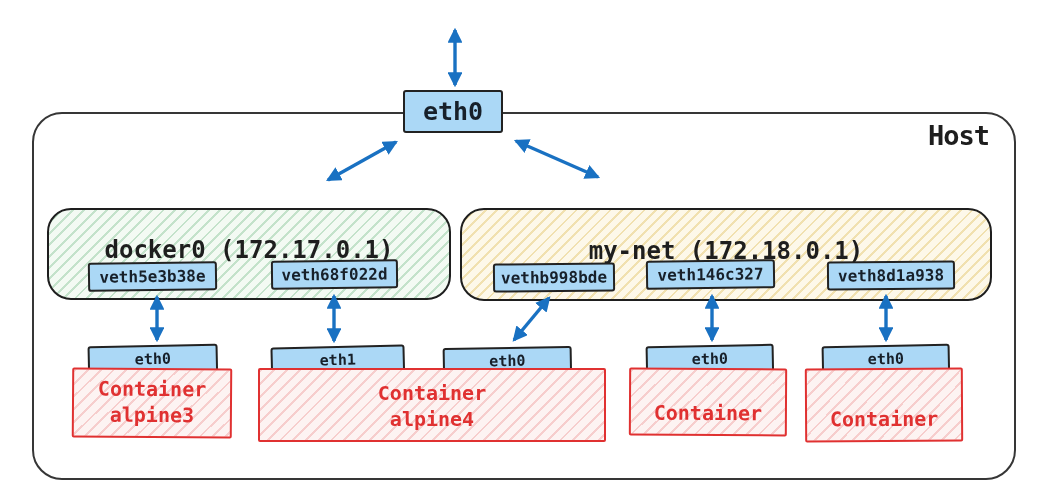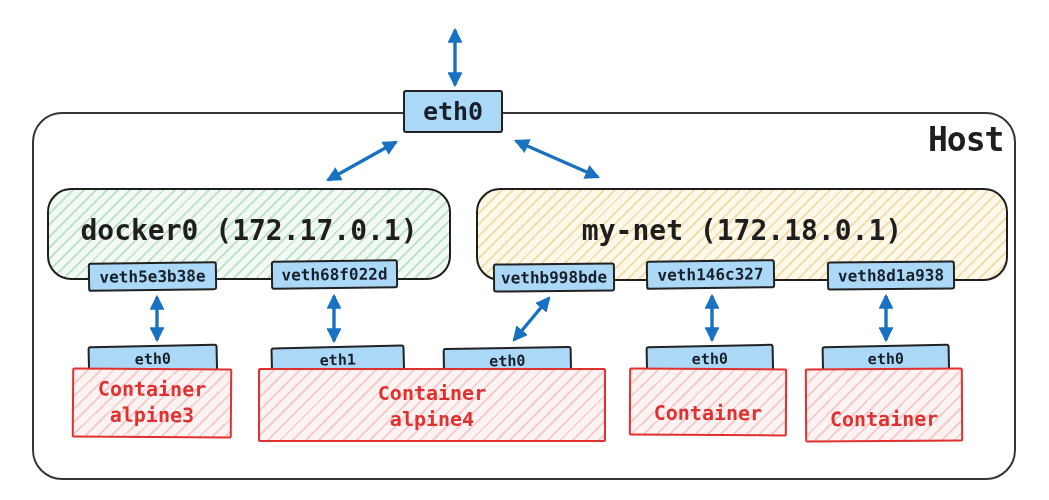--- a/index.html
+++ b/index.html
@@ -8,35 +8,35 @@
     font-family:"DejaVu Sans Mono","Liberation Mono",monospace;
     background:#ffffff;
   }
   
   .host{
     position:absolute;left:32px;top:112px;width:980px;height:364px;
     border:2.5px solid #363636;border-radius:30px;background:#ffffff;
   }
   .host-label{
     position:absolute;left:928px;top:120px;width:84px;height:40px;
-    font-size:33px;font-weight:bold;color:#1e1e1e;letter-spacing:-1px;
+    font-size:27px;font-weight:bold;color:#1e1e1e;letter-spacing:-1px;
   }
   
   .bridge{
     position:absolute;border:2px solid #1e1e1e;border-radius:24px;
     display:flex;align-items:center;justify-content:center;
-    font-size:28px;font-weight:bold;color:#1e1e1e;
+    font-size:24px;font-weight:bold;color:#1e1e1e;margin-top:20px;
   }
   .bridge-docker0{
     left:47px;top:188px;width:400px;height:88px;
     background-color:#f3faf3;
     background-image:repeating-linear-gradient(135deg,rgba(86,171,109,0.30) 0px,rgba(86,171,109,0.30) 2px,transparent 2px,transparent 8px);
   }
   .bridge-mynet{
-    left:476px;top:188px;width:528px;height:89px;
+    left:460px;top:188px;width:528px;height:89px;
     background-color:#fdf8e9;
     background-image:repeating-linear-gradient(135deg,rgba(226,196,106,0.45) 0px,rgba(226,196,106,0.45) 2px,transparent 2px,transparent 8px);
   }
   .bridge span{padding-bottom:8px;}
   
   .bluebox{
     position:absolute;background:#abd8f6;border:2.5px solid #222;
     border-radius:3px;display:flex;align-items:center;justify-content:center;
     color:#17202a;font-weight:bold;box-sizing:border-box;
   }

